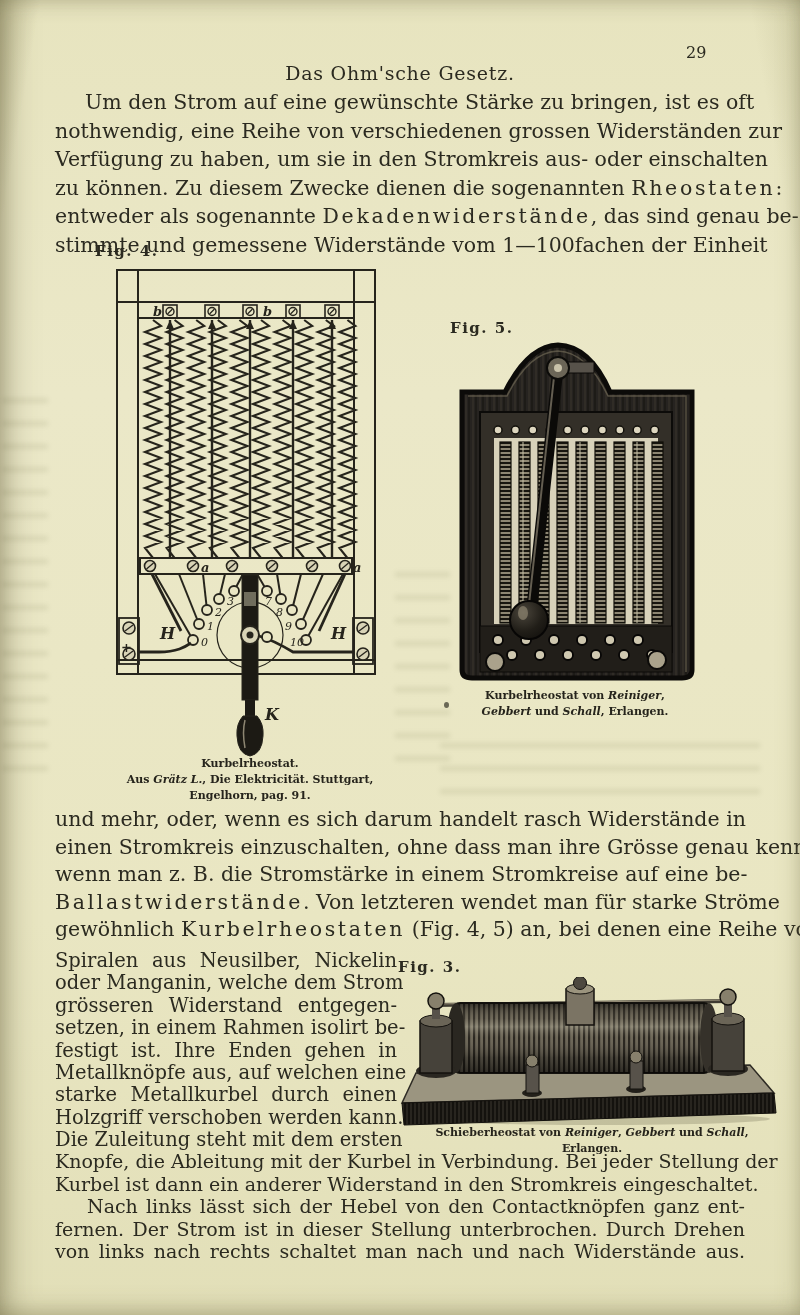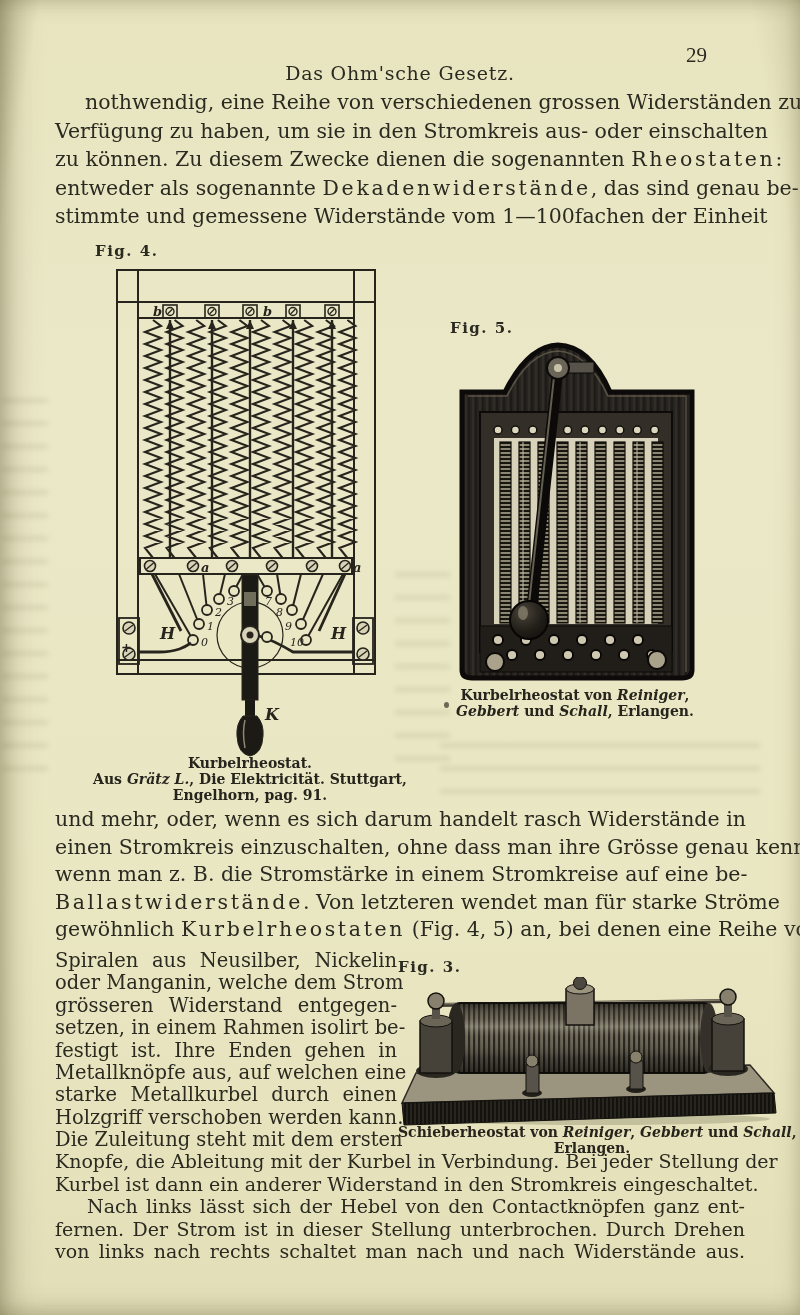--- a/index.html
+++ b/index.html
@@ -13,34 +13,34 @@
   }
   .page::after{
     content:"";position:absolute;inset:0;z-index:9;pointer-events:none;
     box-shadow:inset 22px 0 34px -20px rgba(85,80,45,.55),
                inset -14px 0 26px -16px rgba(110,105,65,.35),
                inset 0 -16px 26px -14px rgba(105,100,60,.35),
                inset 0 14px 22px -14px rgba(115,110,75,.28);
   }
   .abs{position:absolute;}
   .hdr-title{top:46px;left:55px;width:690px;text-align:center;font-size:19px;letter-spacing:.04em;margin-top:16px;}
-  .hdr-page{top:43px;left:686px;font-size:21px;font-family:Liberation Serif, serif;}
+  .hdr-page{top:43px;left:686px;font-size:16px;}
   .para .line{text-align:justify;text-align-last:justify;white-space:nowrap;}
   .caption .line{text-align:center;white-space:nowrap;}
   #p1{top:88px;left:55px;width:690px;font-size:20.5px;line-height:28.6px;}
   #p1 .line:first-child{text-indent:30px;}
   #p2{top:806px;left:55px;width:690px;font-size:20.5px;line-height:27.5px;}
   #pwrap{top:950px;left:55px;width:342px;font-size:19.5px;line-height:22.4px;}
   #p3{top:1150px;left:55px;width:690px;font-size:19px;line-height:22.5px;}
   #p4{top:1195px;left:55px;width:690px;font-size:19px;line-height:22.5px;}
   #p4 .line:first-child{text-indent:32px;}
   .sp{letter-spacing:.13em;}
   .it{font-style:italic;}
   .figlabel{font-size:15px;font-weight:bold;letter-spacing:.1em;text-align:left;color:#2b2a20;}
-  .caption{font-size:14px;font-weight:bold;line-height:15.8px;color:#26241c;}
+  .caption{font-size:11px;font-weight:bold;line-height:15.8px;color:#26241c;}
   #fig4-label{top:242px;left:95px;width:310px;padding-right:38px;box-sizing:border-box;}
   #fig4-svg{top:262px;left:95px;}
   #fig4-cap{top:756px;left:85px;width:330px;}
   #fig5-label{top:319px;left:450px;width:250px;}
   #fig5-svg{top:340px;left:450px;}
   #fig5-cap{top:688px;left:430px;width:290px;}
   #fig6-label{top:958px;left:398px;width:330px;}
   #fig6-svg{top:977px;left:398px;}
   #fig6-cap{top:1125px;left:398px;width:388px;}
   .f4num{font:italic 11px "DejaVu Serif",serif;fill:#26241c;}
@@ -59,20 +59,21 @@
   <div class="ghost" style="left:395px;top:560px;width:55px;height:210px;"></div>
   <div class="ghost" style="left:2px;top:380px;width:46px;height:400px;"></div>
   <div class="ghost" style="left:440px;top:728px;width:320px;height:75px;"></div>
   <div class="speck" style="left:444px;top:702px;"></div>
 
   <div class="content">
     <div class="abs hdr-title">Das Ohm'sche Gesetz.</div>
     <div class="abs hdr-page">29</div>
 
     <div class="abs para" id="p1">
+        <div class="line">Um den Strom auf eine gewünschte Stärke zu bringen, ist es oft</div>
         <div class="line">nothwendig, eine Reihe von verschiedenen grossen Widerständen zur</div>
         <div class="line">Verfügung zu haben, um sie in den Stromkreis aus- oder einschalten</div>
         <div class="line"><span>zu können. Zu diesem Zwecke dienen die sogenannten </span><span class="sp">Rheostaten:</span></div>
         <div class="line"><span>entweder als sogenannte </span><span class="sp">Dekadenwiderstände</span><span>, das sind genau be-</span></div>
         <div class="line">stimmte und gemessene Widerstände vom 1—100fachen der Einheit</div>
       </div>
 
     <div class="abs figlabel" id="fig4-label">Fig. 4.</div>
     <svg class="abs" id="fig4-svg" width="310" height="500" viewBox="0 0 310 500">
       <g fill="none" stroke="#26241c" stroke-width="2">

